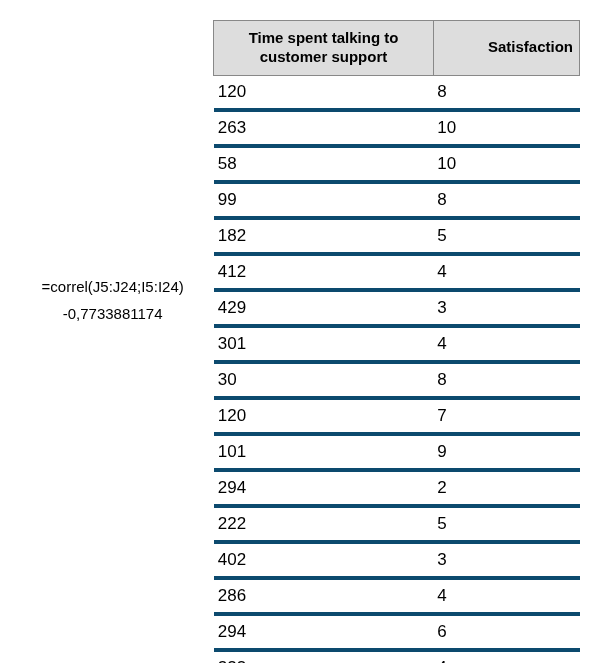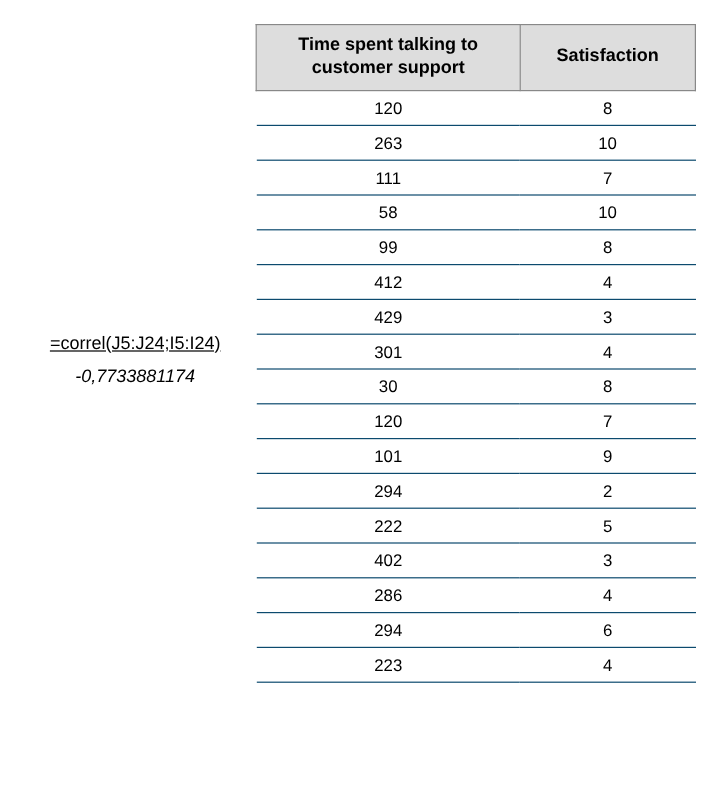--- a/index.html
+++ b/index.html
@@ -20,51 +20,49 @@
   }
   .left-col {
     width: 195px;
     padding-top: 258px;
     padding-right: 8px;
     text-align: center;
   }
   .left-col .formula {
     margin-bottom: 10px;
     white-space: nowrap;
-    text-decoration: underline;
   }
   .left-col .result {
     font-weight: normal;
-    font-style: italic;
   }
   table {
     border-collapse: collapse;
     width: 370px;
   }
   th {
     background: #dddddd;
     border: 1px solid #888;
     padding: 8px 6px;
     font-weight: bold;
     text-align: center;
     vertical-align: middle;
     font-size: 15px;
     line-height: 1.25;
   }
   th.col1 {
     width: 60%;
   }
   th.col2 {
     width: 40%;
+    text-align: right;
   }
   td {
-    border-bottom: 1px solid #0c4a6e;
+    border-bottom: 4px solid #0c4a6e;
     padding: 6px 4px;
-    text-align: center;
-    font-size: 14px;
+    font-size: 17px;
   }
   tbody tr:first-child td {
     border-top: none;
   }
 </style>
 </head>
 <body>
 
 <div class="container">
 
@@ -83,30 +81,30 @@
     <tbody>
         <tr>
           <td>120</td>
           <td>8</td>
         </tr>
         <tr>
           <td>263</td>
           <td>10</td>
         </tr>
         <tr>
-          <td>111</td>
-          <td>7</td>
-        </tr>
-        <tr>
           <td>58</td>
           <td>10</td>
         </tr>
         <tr>
           <td>99</td>
           <td>8</td>
+        </tr>
+        <tr>
+          <td>182</td>
+          <td>5</td>
         </tr>
         <tr>
           <td>412</td>
           <td>4</td>
         </tr>
         <tr>
           <td>429</td>
           <td>3</td>
         </tr>
         <tr>

